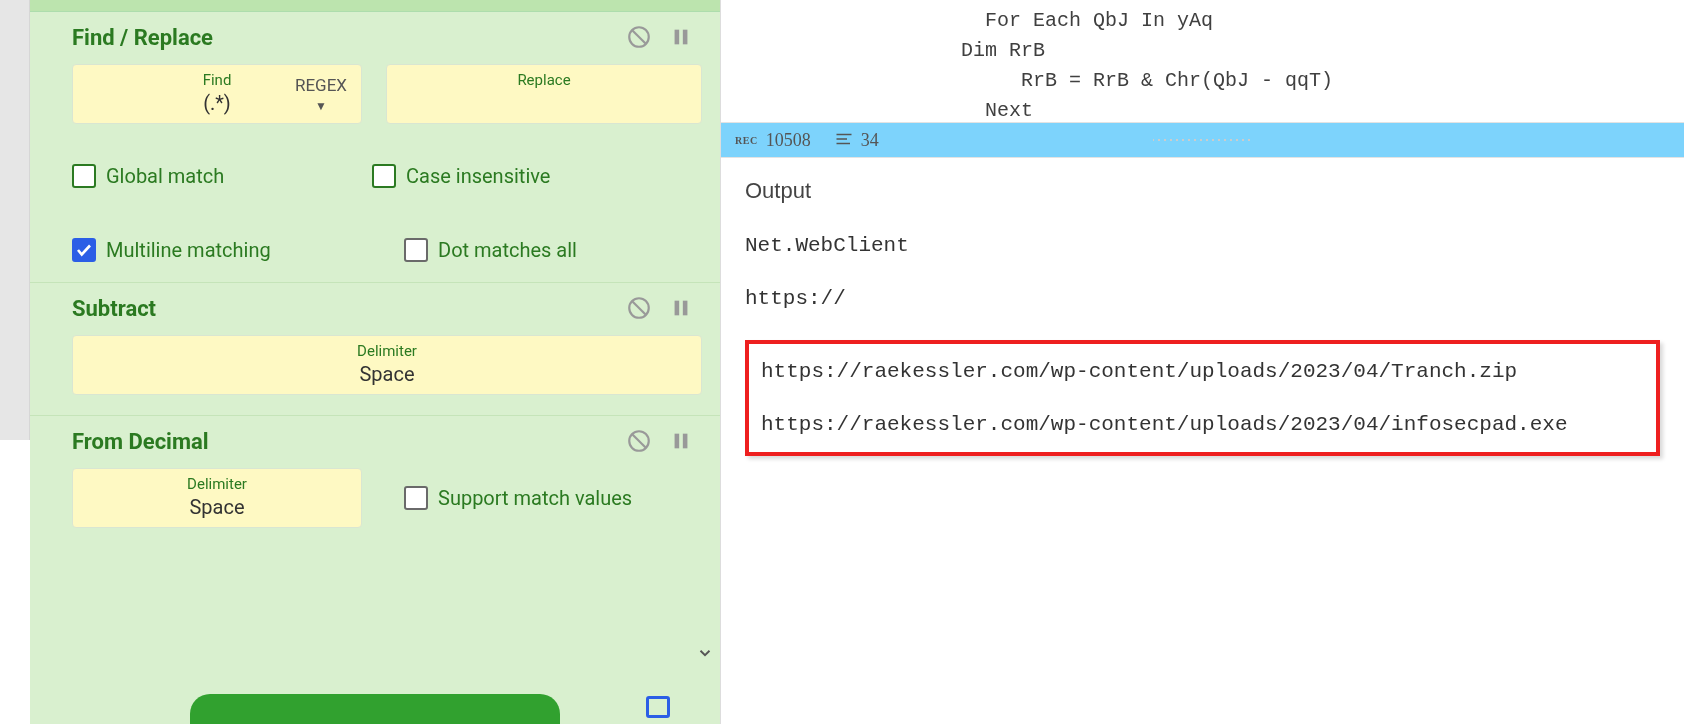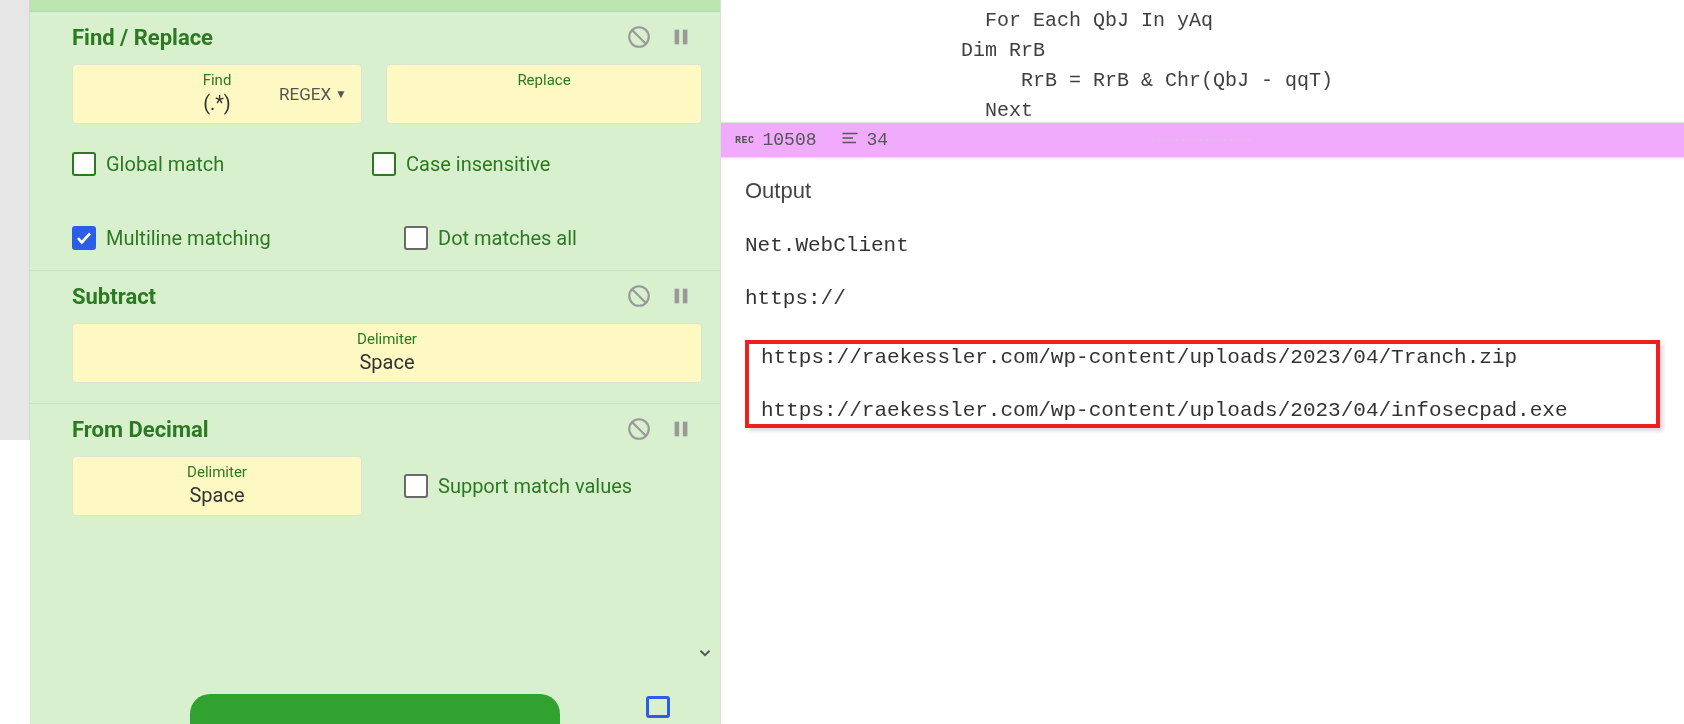--- a/index.html
+++ b/index.html
@@ -80,23 +80,24 @@
   .regex-badge {
     position: absolute;
     right: 14px;
     top: 50%;
     transform: translateY(-50%);
     color: #555;
     font-size: 17px;
     display: flex;
     align-items: center;
     gap: 4px;
+    flex-direction: column;
   }
   .options-grid {
-    margin-top: 28px;
+    margin-top: 40px;
     display: grid;
     grid-template-columns: 300px 1fr;
     row-gap: 50px;
   }
   .checkbox-item {
     display: flex;
     align-items: center;
     gap: 10px;
   }
   .chk {
@@ -146,30 +147,30 @@
     font-family: Consolas, "Courier New", monospace;
     font-size: 20px;
     color: #404040;
     padding: 6px 0 0;
     line-height: 1.5;
     white-space: pre;
     overflow: hidden;
     height: 122px;
   }
   .status-bar {
-    background: #f0abfc;
+    background: #7dd3fc;
     border-top: 1px solid #e3e3e3;
     border-bottom: 1px solid #e3e3e3;
     padding: 4px 14px;
     display: flex;
     align-items: center;
     gap: 24px;
     font-size: 18px;
     color: #555;
-    font-family: Liberation Mono, monospace;
+    font-family: Liberation Serif, serif;
     height: 36px;
   }
   .status-item { display:flex; align-items:center; gap:8px; }
   .status-label-small { font-size: 10px; letter-spacing: 0.5px; font-weight:700; }
   .drag-handle {
     height: 14px;
     background: repeating-linear-gradient(90deg, #ccc 0 2px, transparent 2px 6px);
     background-size: 6px 2px;
     background-repeat: repeat-x;
     background-position: center;
@@ -192,21 +193,21 @@
     font-size: 22px;
     color: #444;
     margin-bottom: 30px;
   }
   .output-line {
     margin-bottom: 30px;
     white-space: pre;
   }
   .highlight-box {
     border: 4px solid #ee1f1f;
-    padding: 2px 12px;
+    padding: 16px 12px;
     margin-bottom: 30px;
     box-shadow: 3px 3px 4px rgba(0,0,0,0.15);
   }
   .highlight-box .output-line:last-child { margin-bottom: 0; }
   .scrollbar-stub {
     position: absolute;
     right: 0;
     bottom: 68px;
     width: 22px;
     height: 22px;

